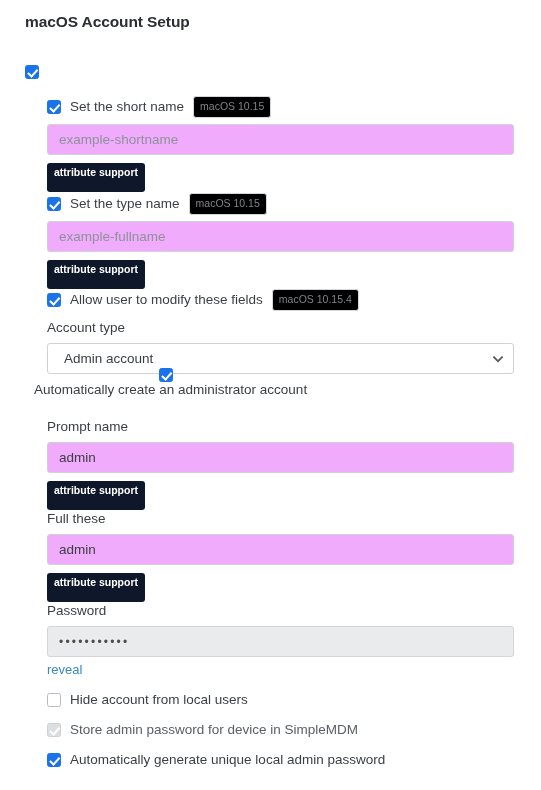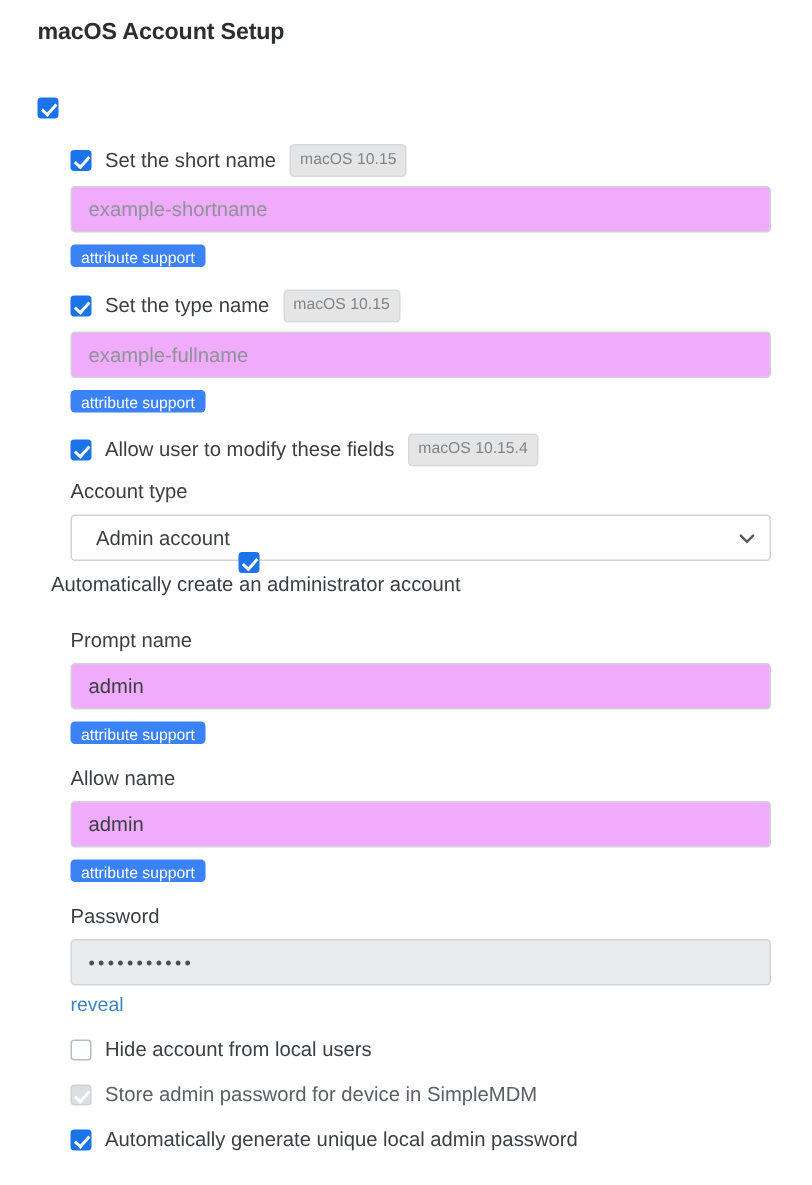--- a/index.html
+++ b/index.html
@@ -95,21 +95,21 @@
   }
   .cb-label.muted {
     color: #5a6066;
   }
 
   
   .ver-pill {
     margin-left: 9px;
     border: 1px solid #d6d9dc;
     border-radius: 3px;
-    background: #e5e5e5;
+    background: #000000;
     color: #7d848a;
     font-size: 10.5px;
     line-height: 1;
     padding: 4px 6px 5px 6px;
     white-space: nowrap;
   }
 
   
   .field-label {
     position: absolute;
@@ -167,28 +167,28 @@
     flex: 0 0 auto;
     margin-right: 10px;
     width: 10px;
     height: 10px;
     display: block;
   }
 
   
   .attr-badge {
     position: absolute;
-    background: #3b82f6;
+    background: #0f172a;
     color: #ffffff;
     font-size: 10.5px;
     line-height: 1;
-    padding: 4px 7px 0 7px;
-    border-radius: 3px;
-    white-space: nowrap;
-    font-weight: normal;
+    padding: 4px 7px 14px 7px;
+    border-radius: 3px;
+    white-space: nowrap;
+    font-weight: bold;
   }
 
   
   .link {
     position: absolute;
     color: #3a87c8;
     font-size: 13px;
     text-decoration: none;
     cursor: pointer;
   }
@@ -243,21 +243,21 @@
     <span class="cb checked"></span>
     <span class="cb-label">Automatically create an administrator account</span>
   </div>
 
   <div class="field-label" style="left:47px; top:419px;">Prompt name</div>
 
   <input class="tinput" style="left: 47px; top: 442px; width: 467px;" type="text" value="admin">
 
   <div class="attr-badge" style="left:47px; top:481px;">attribute support</div>
 
-  <div class="field-label" style="left:47px; top:511px;">Allow name</div>
+  <div class="field-label" style="left:47px; top:511px;">Full these</div>
 
   <input class="tinput" style="left: 47px; top: 534px; width: 467px;" type="text" value="admin">
 
   <div class="attr-badge" style="left:47px; top:573px;">attribute support</div>
 
   <div class="field-label" style="left:47px; top:603px;">Password</div>
 
   <input class="tinput readonly" style="left: 47px; top: 626px; width: 467px;" type="text" readonly="" value="•••••••••••">
 
   <a class="link" style="left:47px; top:662px;">reveal</a>

